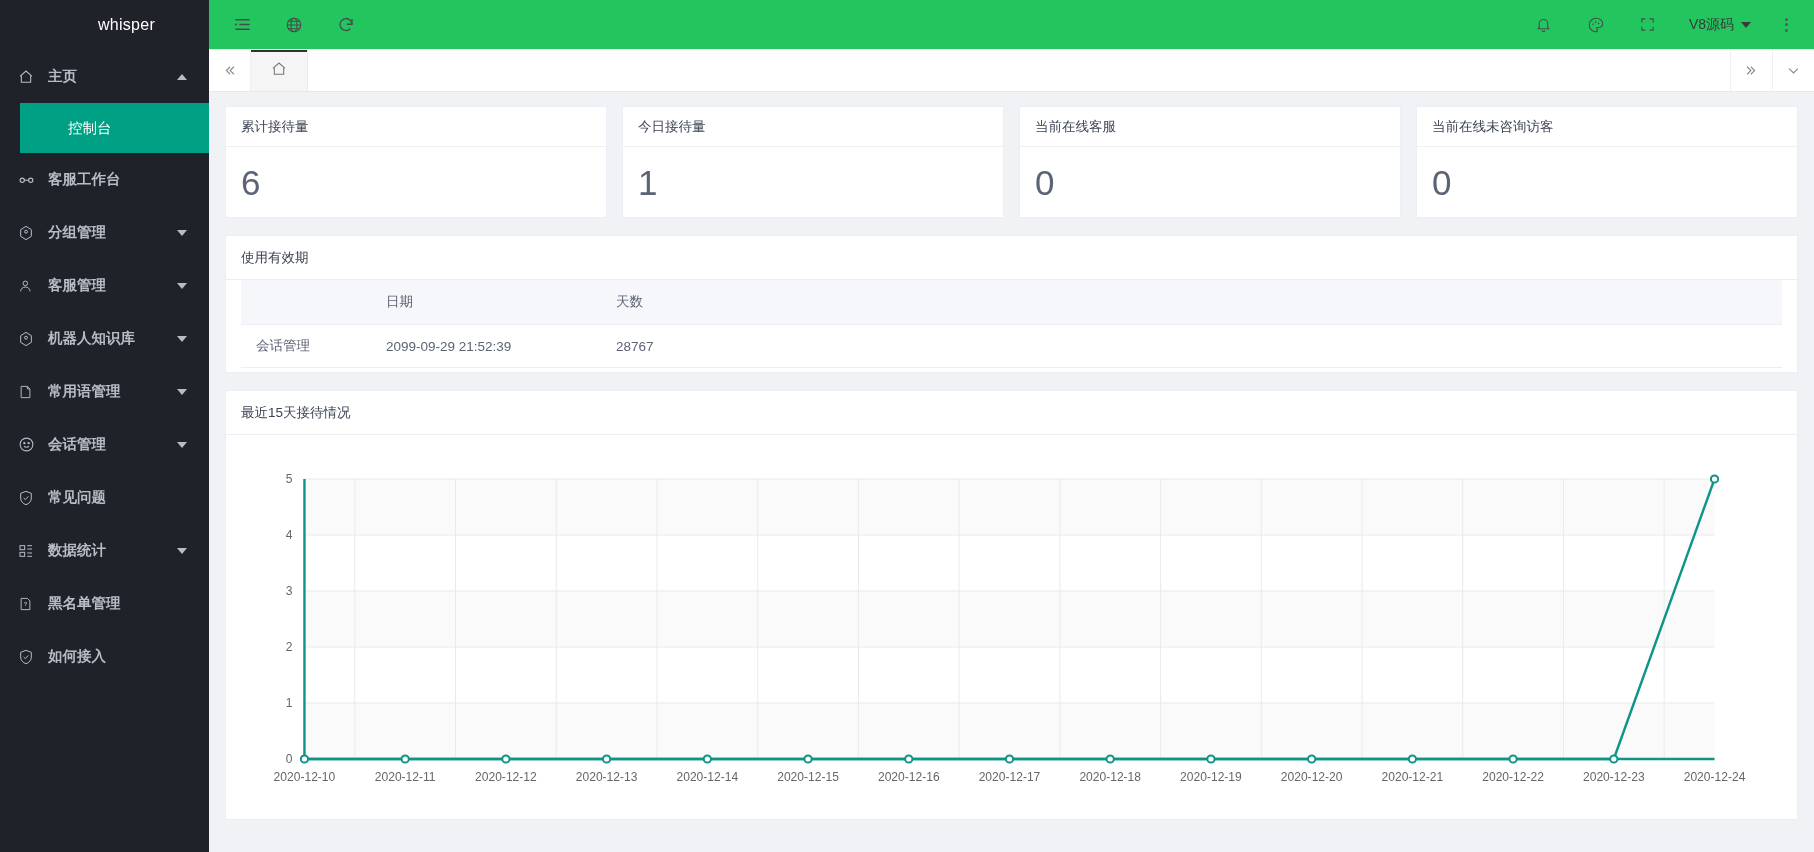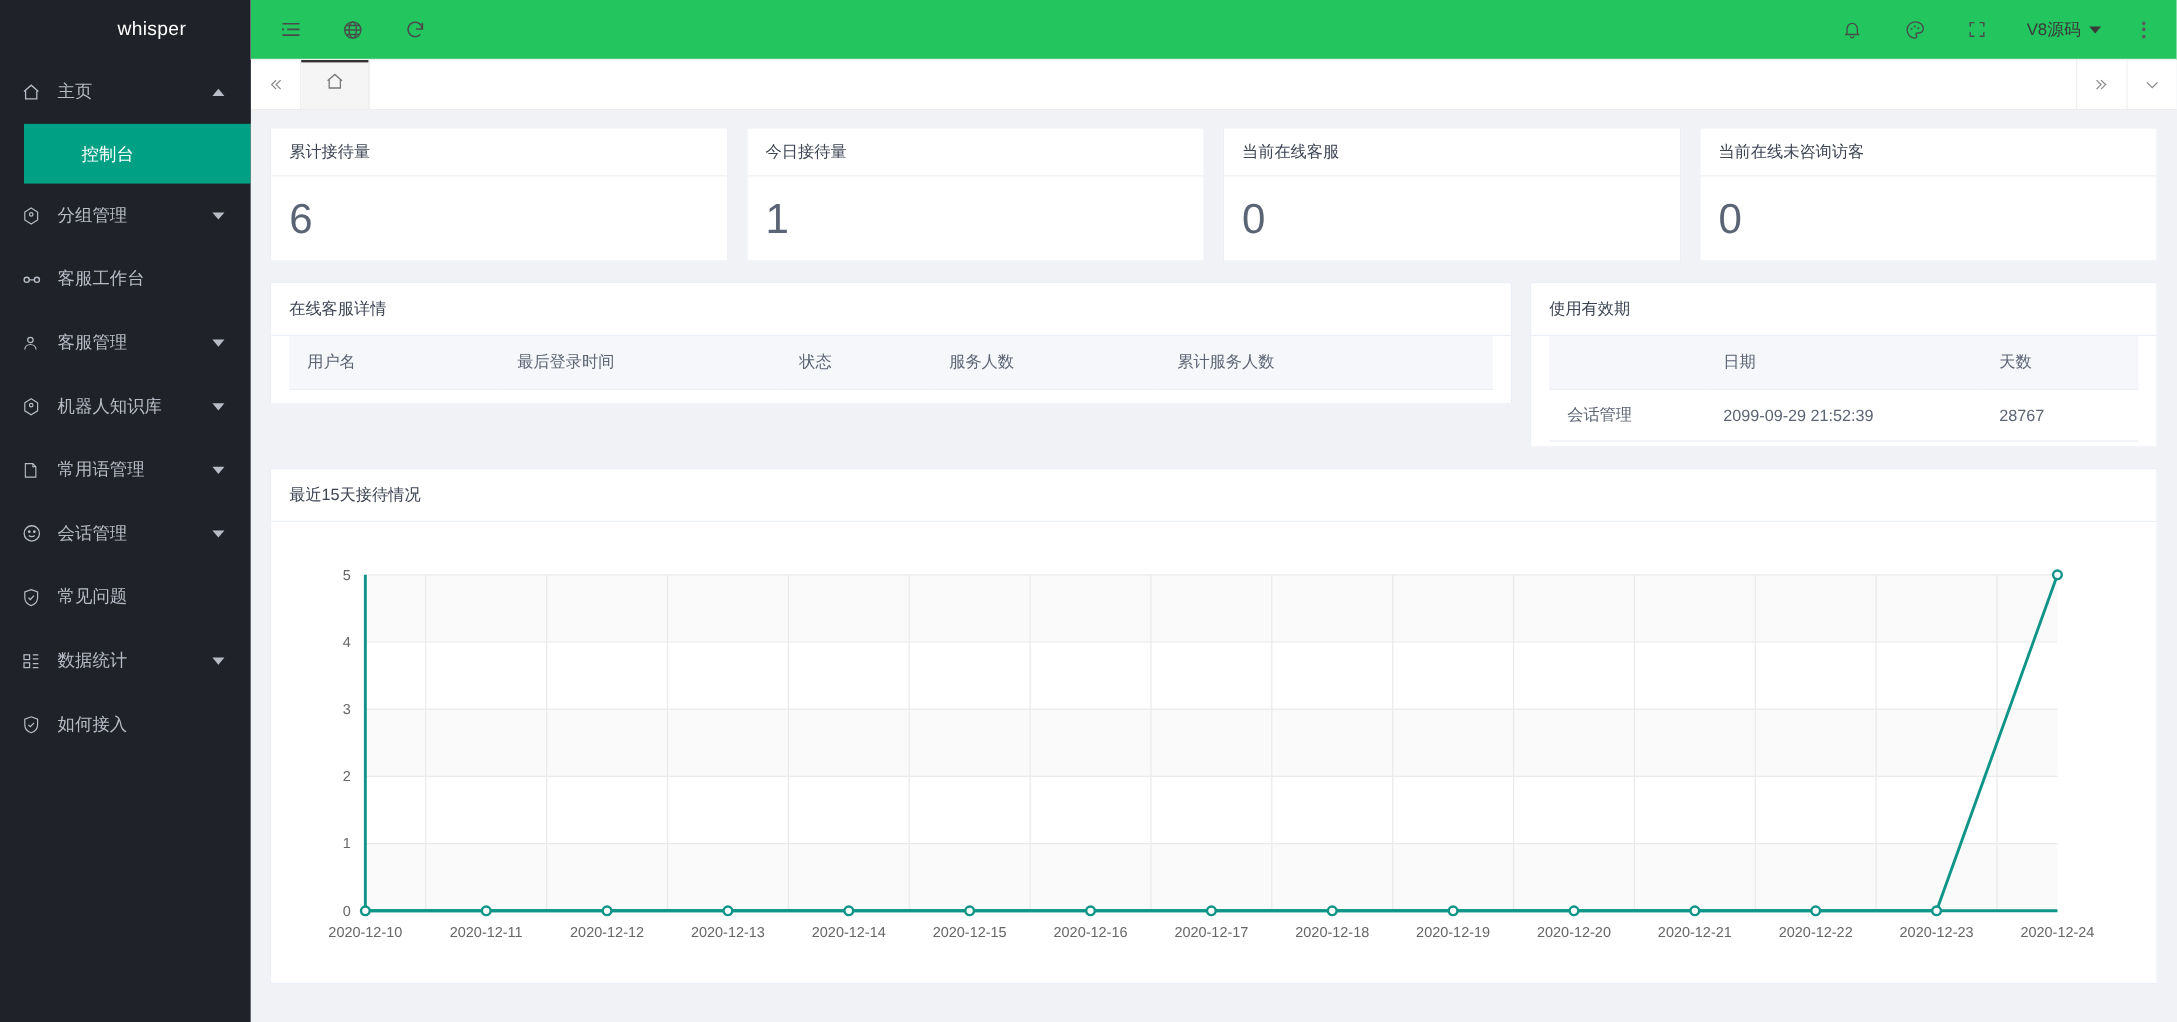--- a/index.html
+++ b/index.html
@@ -22,21 +22,21 @@
     height: 50px; min-height: 50px;
     display: flex; align-items: center; justify-content: center;
     color: #ffffff; font-size: 16px; letter-spacing: .3px; padding-left: 44px;
   }
   .menu { flex: 1; overflow: hidden; }
   .menu-item {
     height: 53px;
     display: flex; align-items: center;
     padding: 0 20px 0 18px;
     color: #b7bcc6; font-size: 14.5px;
-    cursor: pointer; position: relative;
+    cursor: pointer; position: relative; font-weight: bold;
   }
   .menu-item .mi-icon {
     width: 22px; min-width: 22px; height: 18px;
     display: flex; align-items: center; justify-content: flex-start;
     color: #b7bcc6;
   }
   .menu-item .mi-label { flex: 1; padding-left: 8px; white-space: nowrap; }
   .menu-item .mi-arrow {
     width: 14px; height: 14px;
     display: flex; align-items: center; justify-content: center;
@@ -157,40 +157,40 @@
             <i class="tri-up"></i>
           </span>
       </div>
 
       <div class="sub-item active">
         <span>控制台</span>
       </div>
 
       <div class="menu-item">
         <span class="mi-icon">
-          <svg width="16" height="16" viewBox="0 0 24 24" fill="none" stroke="currentColor" stroke-width="1.5">
-              <path d="M12 2l8 5v10l-8 5-8-5V7z"></path>
-              <circle cx="12" cy="10" r="2.2"></circle>
-            </svg>
-        </span>
-        <span class="mi-label">分组管理</span>
-        <span class="mi-arrow">
-            <i class="tri-down"></i>
-          </span>
-      </div>
-
-      <div class="menu-item">
-        <span class="mi-icon">
           <svg width="17" height="17" viewBox="0 0 24 24" fill="none" stroke="currentColor" stroke-width="1.6">
               <circle cx="6" cy="13" r="3"></circle>
               <circle cx="18" cy="13" r="3"></circle>
               <path d="M9 13h6"></path>
             </svg>
         </span>
         <span class="mi-label">客服工作台</span>
+      </div>
+
+      <div class="menu-item">
+        <span class="mi-icon">
+          <svg width="16" height="16" viewBox="0 0 24 24" fill="none" stroke="currentColor" stroke-width="1.5">
+              <path d="M12 2l8 5v10l-8 5-8-5V7z"></path>
+              <circle cx="12" cy="10" r="2.2"></circle>
+            </svg>
+        </span>
+        <span class="mi-label">分组管理</span>
+        <span class="mi-arrow">
+            <i class="tri-down"></i>
+          </span>
       </div>
 
       <div class="menu-item">
         <span class="mi-icon">
           <svg width="16" height="16" viewBox="0 0 24 24" fill="none" stroke="currentColor" stroke-width="1.5">
               <circle cx="11" cy="8" r="3.4"></circle>
               <path d="M4 20c0-4 3.2-6.4 7-6.4s7 2.4 7 6.4"></path>
             </svg>
         </span>
         <span class="mi-label">客服管理</span>
@@ -258,20 +258,29 @@
               <rect x="3" y="14" width="7" height="6"></rect>
               <path d="M14 4h7M14 9h7M14 15h7M14 20h7"></path>
             </svg>
         </span>
         <span class="mi-label">数据统计</span>
         <span class="mi-arrow">
             <i class="tri-down"></i>
           </span>
       </div>
 
+      <div class="menu-item">
+        <span class="mi-icon">
+          <svg width="15" height="16" viewBox="0 0 24 24" fill="none" stroke="currentColor" stroke-width="1.5">
+              <path d="M5 3h10l4 4v14H5z"></path>
+              <text x="9" y="15" font-size="9" fill="currentColor" stroke="none" font-family="sans-serif">?</text>
+            </svg>
+        </span>
+        <span class="mi-label">黑名单管理</span>
+      </div>
 
       <div class="menu-item">
         <span class="mi-icon">
           <svg width="16" height="16" viewBox="0 0 24 24" fill="none" stroke="currentColor" stroke-width="1.5">
               <path d="M12 2l8 3v7c0 5-3.4 8.6-8 10-4.6-1.4-8-5-8-10V5z"></path>
               <path d="M8.5 12l2.4 2.4 4.6-4.8"></path>
             </svg>
         </span>
         <span class="mi-label">如何接入</span>
       </div>
@@ -387,37 +396,20 @@
         <div class="card stat-card">
           <div class="stat-head">当前在线未咨询访客</div>
           <div class="stat-body">
             <span class="stat-value">0</span>
           </div>
         </div>
       </div>
 
       <div class="mid-row">
 
-        <div class="card card-agents">
-          <div class="card-head">在线客服详情</div>
-          <div class="tbl-wrap">
-            <table>
-              <thead>
-                <tr>
-                  <th style="width:175px">用户名</th>
-                  <th style="width:235px">最后登录时间</th>
-                  <th style="width:125px">状态</th>
-                  <th style="width:190px">服务人数</th>
-                  <th>累计服务人数</th>
-                </tr>
-              </thead>
-              <tbody></tbody>
-            </table>
-          </div>
-        </div>
 
         <div class="card card-expiry">
           <div class="card-head">使用有效期</div>
           <div class="tbl-wrap">
             <table>
               <thead>
                 <tr>
                   <th style="width:130px"></th>
                   <th style="width:230px">日期</th>
                   <th>天数</th>

